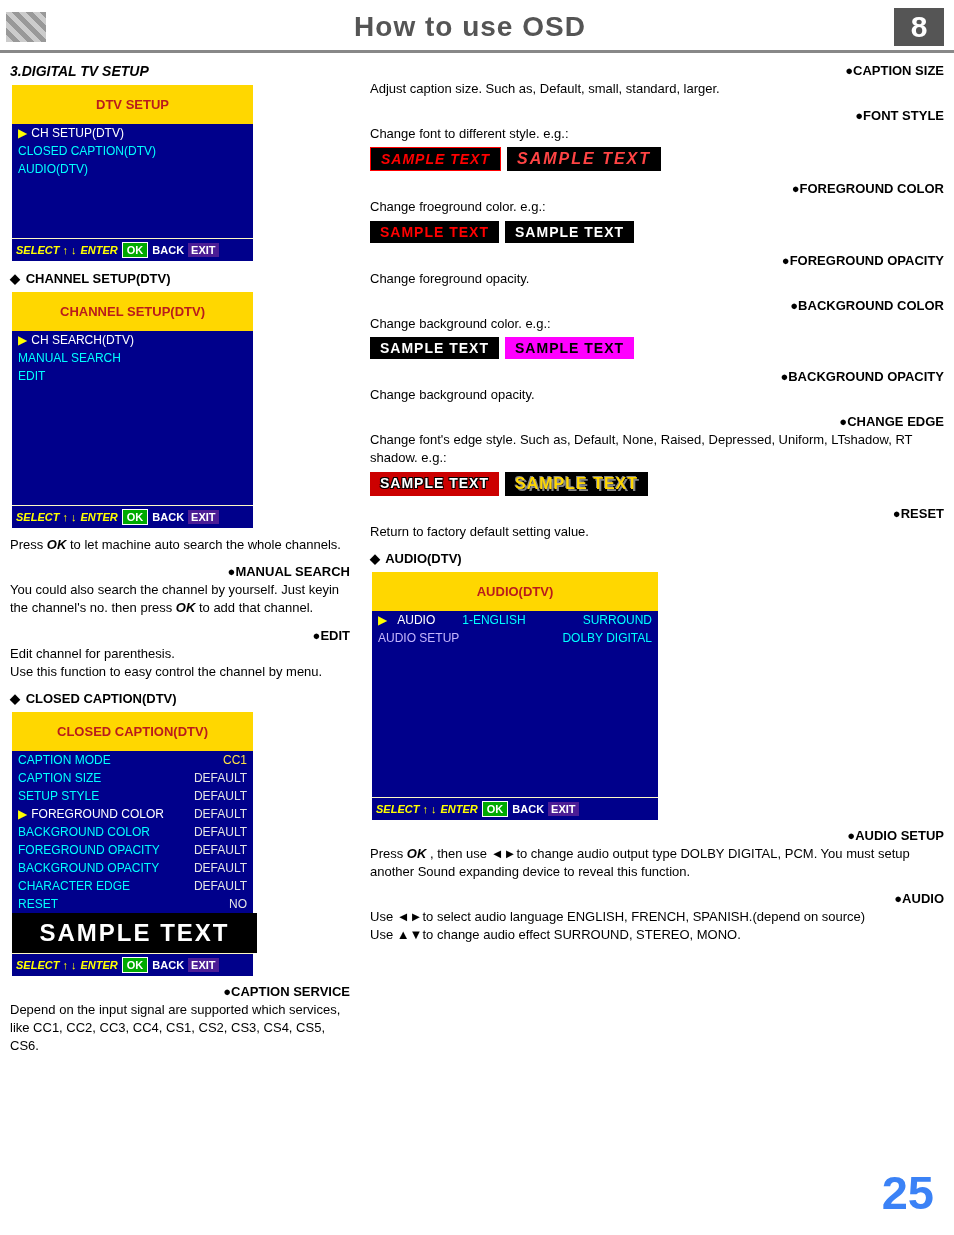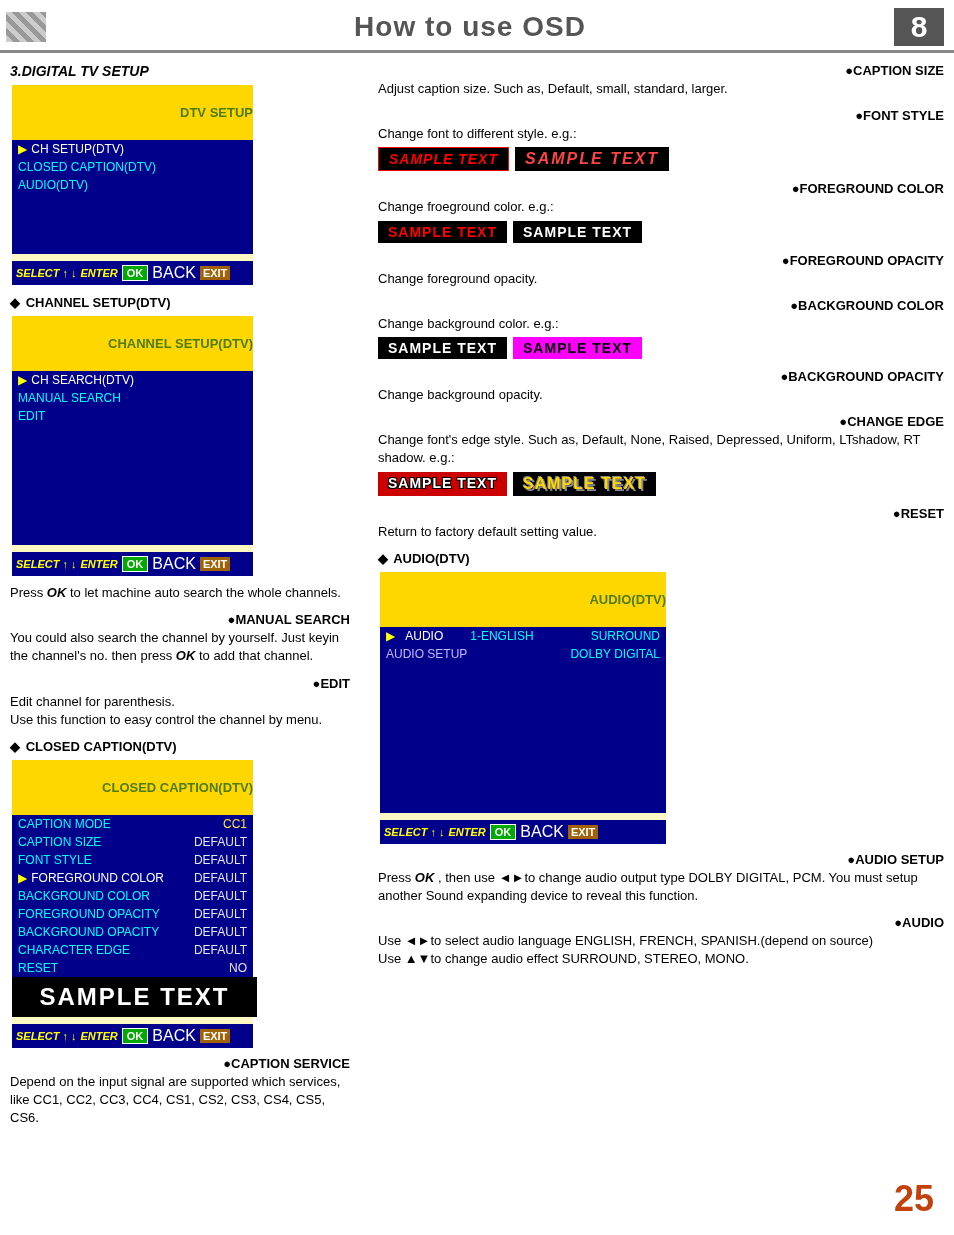--- a/index.html
+++ b/index.html
@@ -44,21 +44,21 @@
       font-weight: bold;
       padding: 2px 10px;
       min-width: 50px;
       text-align: center;
     }
 
     
     .main-content {
       display: flex;
       padding: 10px;
-      gap: 28px;
+      gap: 20px;
     }
     .left-col {
       width: 340px;
       flex-shrink: 0;
     }
     .right-col {
       flex: 1;
     }
 
     
@@ -71,25 +71,25 @@
 
     
     .osd-menu {
       background: #00008B;
       border: 2px solid #fff;
       width: 245px;
       margin-bottom: 6px;
     }
     .osd-menu-title {
       background: #FFD700;
-      color: #4d7c0f;
-      text-align: right;
+      color: #b91c1c;
+      text-align: center;
       font-weight: bold;
       font-size: 13px;
-      padding: 20px 0;
+      padding: 12px 0;
     }
     .osd-menu-item {
       color: #0ff;
       font-size: 12px;
       padding: 2px 6px;
       display: flex;
       align-items: center;
       gap: 4px;
     }
     .osd-menu-item.active {
@@ -110,43 +110,43 @@
     }
     .osd-menu-spacer {
       height: 30px;
     }
     .osd-menu-footer {
       background: #00008B;
       display: flex;
       align-items: center;
       gap: 4px;
       padding: 3px 4px;
-      border-top: 7px solid #fef9c3;
+      border-top: 1px solid #fef9c3;
     }
     .osd-btn {
       font-size: 11px;
       font-weight: bold;
       color: #ff0;
       font-style: italic;
     }
     .osd-btn-ok {
       background: #00aa00;
       color: #fff;
       font-weight: bold;
       font-size: 11px;
       padding: 1px 4px;
       border: 1px solid #fff;
     }
     .osd-btn-back {
       color: #fff;
-      font-size: 16px;
-      font-weight: normal;
+      font-size: 11px;
+      font-weight: bold;
     }
     .osd-btn-exit {
-      background: #a16207;
+      background: #4c1d95;
       color: #fff;
       font-size: 11px;
       font-weight: bold;
       padding: 1px 3px;
     }
 
     
     .sample-row {
       display: flex;
       gap: 6px;
@@ -202,23 +202,23 @@
       margin: 8px 0 4px 0;
     }
 
     .ok-italic { font-style: italic; font-weight: bold; }
 
     
     .page-num-bottom {
       position: absolute;
       bottom: 15px;
       right: 20px;
-      font-size: 36px;
-      font-weight: bold;
-      color: #c2410c;
+      font-size: 47px;
+      font-weight: bold;
+      color: #3b82f6;
     }
 
     .diamond { font-size: 13px; margin-right: 2px; }
   </style>
 </head>
 <body>
 
 <div class="header">
   <div class="header-logo"></div>
   <div class="header-title">How to use OSD</div>
@@ -308,21 +308,21 @@
       <div class="osd-menu-title">CLOSED CAPTION(DTV)</div>
       <div class="osd-menu-item">
         <span>CAPTION MODE</span>
         <span class="val-white">CC1</span>
       </div>
       <div class="osd-menu-item">
         <span>CAPTION SIZE</span>
         <span class="val">DEFAULT</span>
       </div>
       <div class="osd-menu-item">
-        <span>FONT STYLE</span>
+        <span>SETUP STYLE</span>
         <span class="val">DEFAULT</span>
       </div>
       <div class="osd-menu-item active">
         <span class="arrow">▶</span>
         <span>FOREGROUND COLOR</span>
         <span class="val">DEFAULT</span>
       </div>
       <div class="osd-menu-item">
         <span>BACKGROUND COLOR</span>
         <span class="val">DEFAULT</span>

